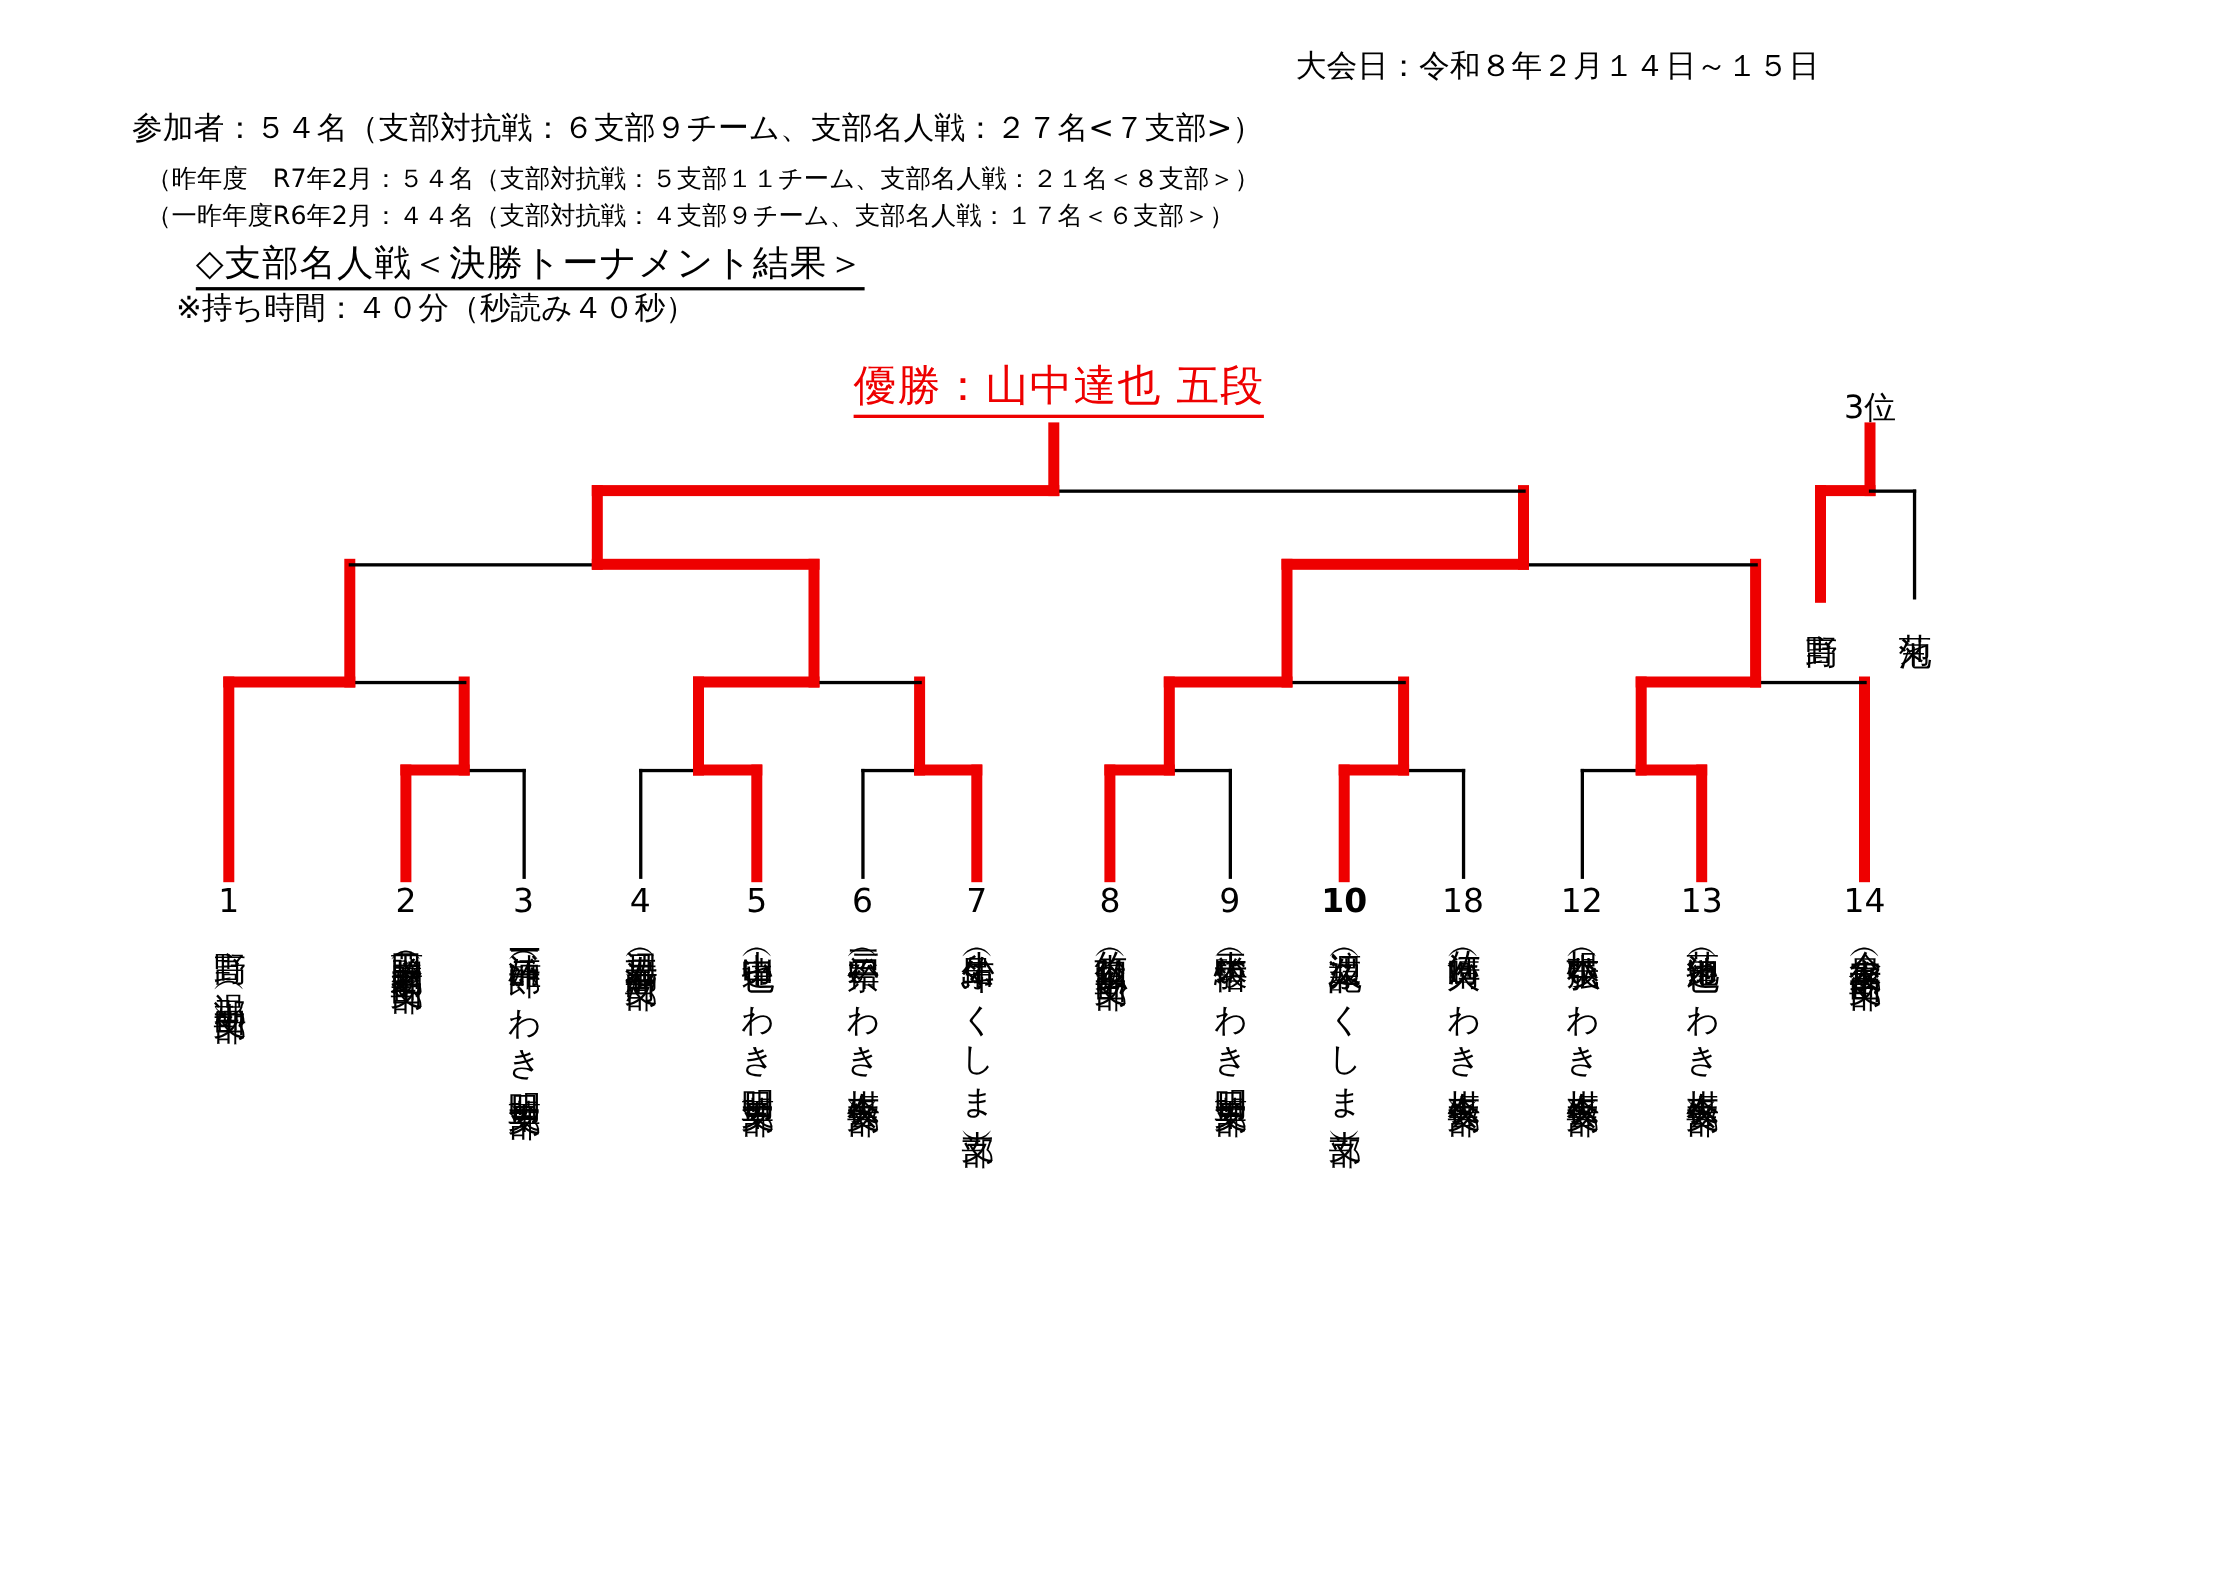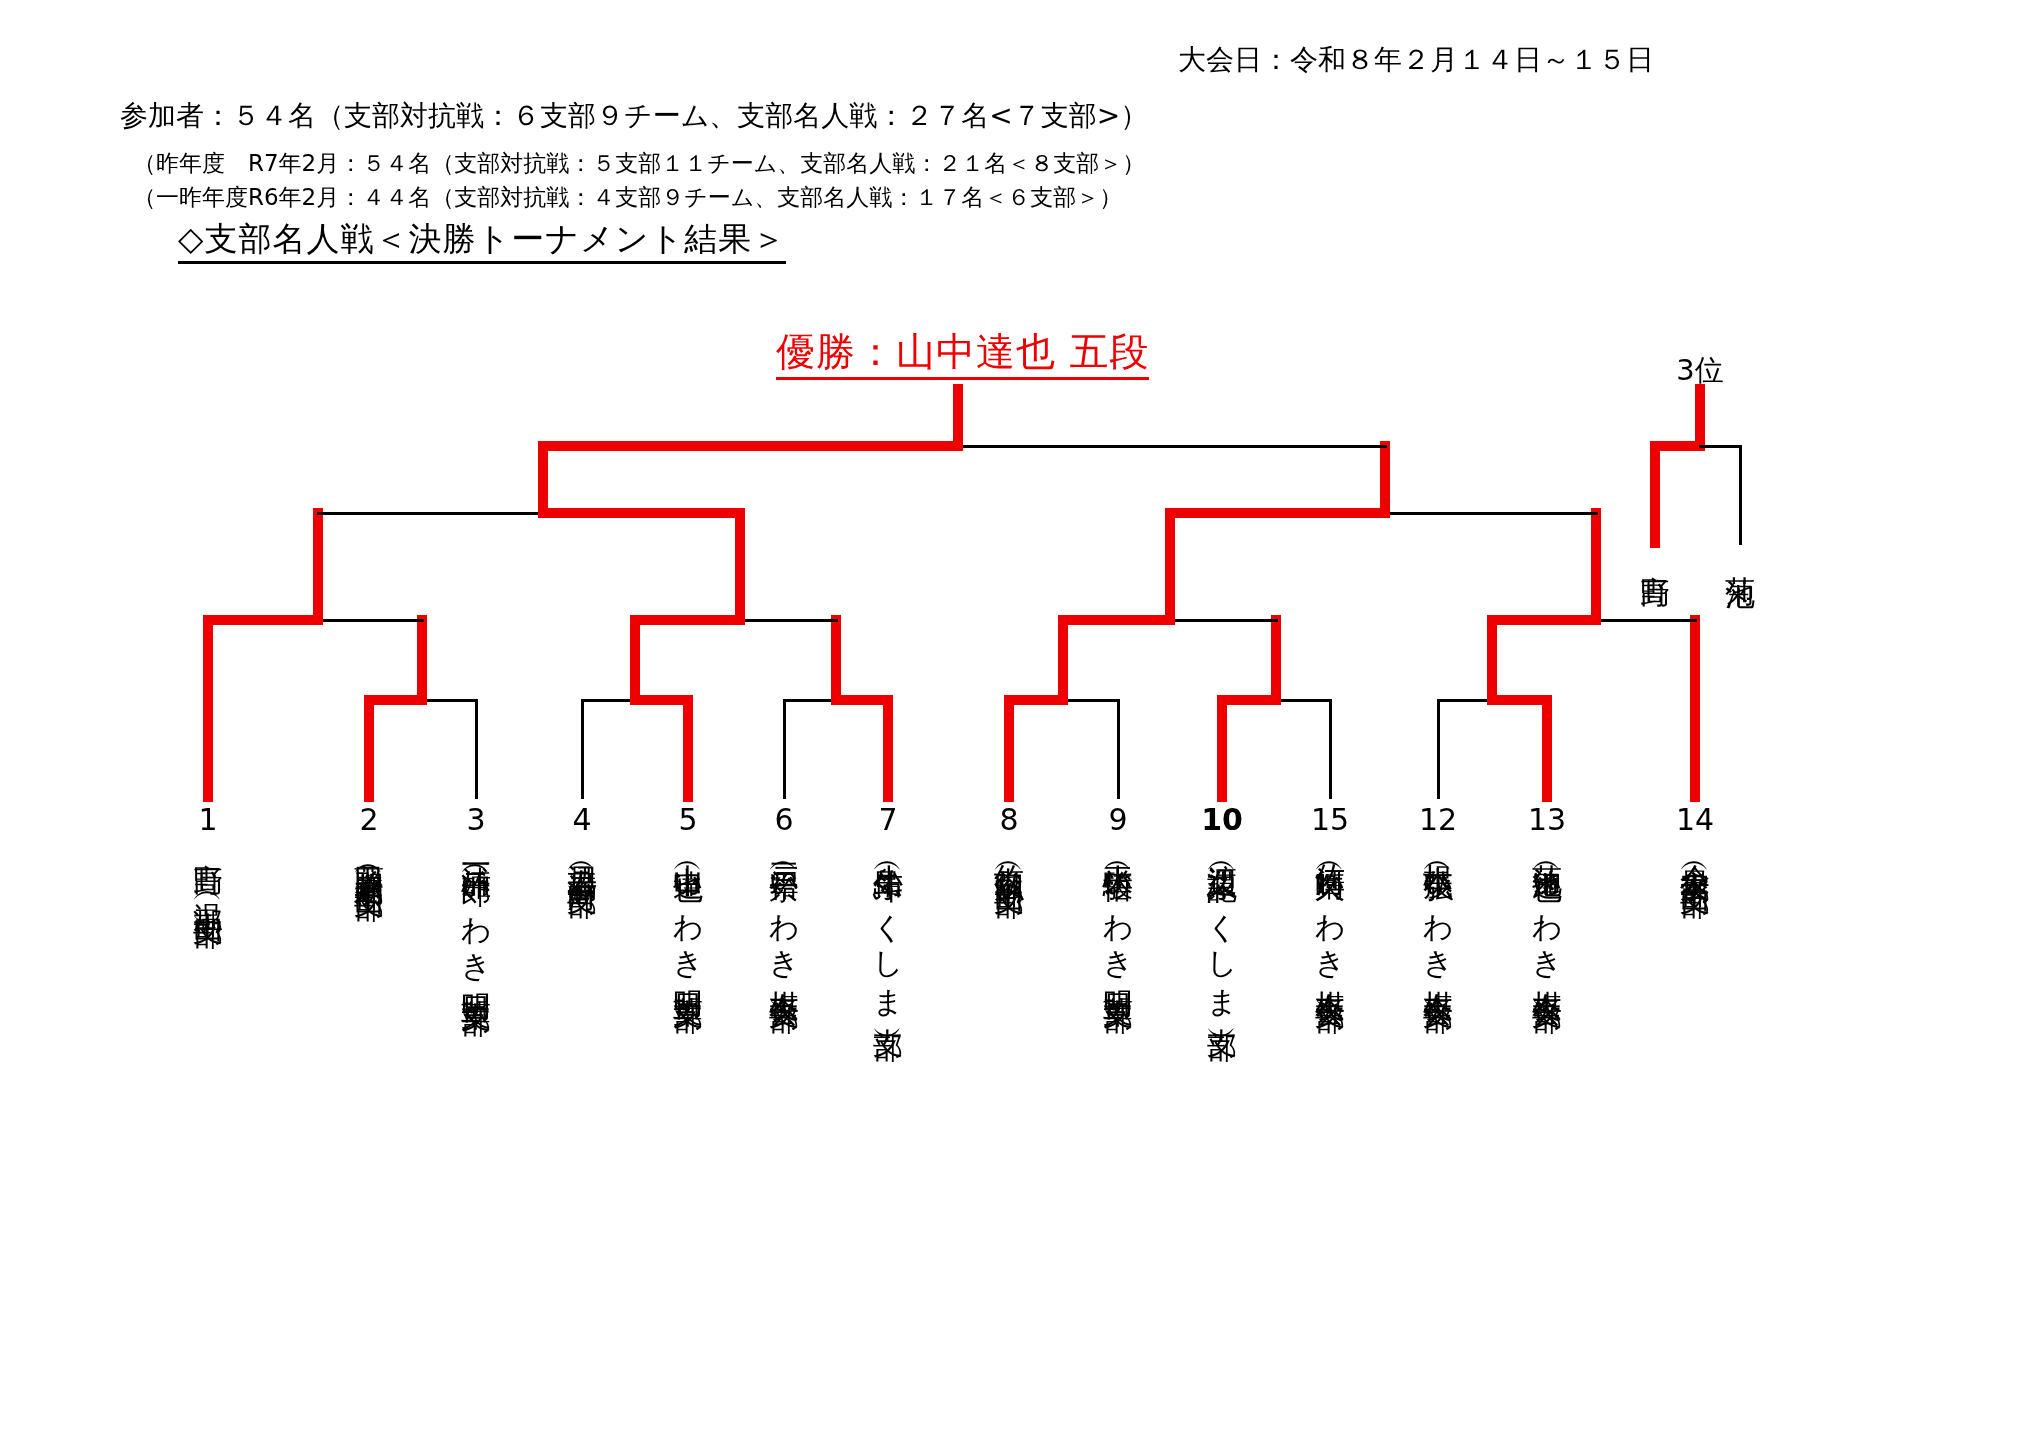--- a/index.html
+++ b/index.html
@@ -24,20 +24,21 @@
 <div id="page">
 
 
   <div class="txt meta" style="left:1178px;top:44px;">大会日：令和８年２月１４日～１５日</div>
 
   <div class="txt meta" style="left:120px;top:100px;">参加者：５４名（支部対抗戦：６支部９チーム、支部名人戦：２７名&lt;７支部&gt;）</div>
   <div class="txt small" style="left:133px;top:150px;">（昨年度　R7年2月：５４名（支部対抗戦：５支部１１チーム、支部名人戦：２１名＜８支部＞）</div>
   <div class="txt small" style="left:133px;top:184px;">（一昨年度R6年2月：４４名（支部対抗戦：４支部９チーム、支部名人戦：１７名＜６支部＞）</div>
 
   <div class="txt heading" style="left:178px;top:220px;">◇支部名人戦＜決勝トーナメント結果＞</div>
+  <div class="txt note" style="left:160px;top:264px;">※持ち時間：４０分（秒読み４０秒）</div>
 
   <div class="txt champ" id="champ" style="left: 776px; top: 330px; color: rgb(238, 0, 0); border-bottom-color: rgb(238, 0, 0);">優勝：山中達也 五段</div>
 
   <div class="txt third-label" style="left:1700px;top:354px;">3位</div>
   <div class="vname" style="left:1655px;top:552px;">高野</div>
   <div class="vname" style="left:1740px;top:552px;">菊池</div>
 
   <div id="bracket-layer">
       <div class="seg" style="background: rgb(238, 0, 0); left: 203px; top: 615px; width: 10px; height: 187px;"></div>
       <div class="seg" style="background: rgb(238, 0, 0); left: 364px; top: 695px; width: 10px; height: 107px;"></div>
@@ -112,21 +113,21 @@
       <div class="pnum" style="left: 784px; top: 802px;">6</div>
       <div class="vname" style="left: 784px; top: 840px;">三戸裕崇（いわき棋友会支部）</div>
       <div class="pnum" style="left: 888px; top: 802px;">7</div>
       <div class="vname" style="left: 888px; top: 840px;">小島佑斗（ふくしま支部）</div>
       <div class="pnum" style="left: 1009px; top: 802px;">8</div>
       <div class="vname" style="left: 1009px; top: 840px;">竹内俊弘（郡山支部）</div>
       <div class="pnum" style="left: 1118px; top: 802px;">9</div>
       <div class="vname" style="left: 1118px; top: 840px;">大平駿悟（いわき明日葉支部）</div>
       <div class="pnum" style="left: 1222px; top: 802px; font-weight: bold;">10</div>
       <div class="vname" style="left: 1222px; top: 840px;">渡辺久記（ふくしま支部）</div>
-      <div class="pnum" style="left: 1330px; top: 802px;">15</div>
+      <div class="pnum" style="left: 1330px; top: 802px;">18</div>
       <div class="vname" style="left: 1330px; top: 840px;">佐河晴久（いわき棋友会支部）</div>
       <div class="pnum" style="left: 1438px; top: 802px;">12</div>
       <div class="vname" style="left: 1438px; top: 840px;">根本茂弘（いわき棋友会支部）</div>
       <div class="pnum" style="left: 1547px; top: 802px;">13</div>
       <div class="vname" style="left: 1547px; top: 840px;">菊池達也（いわき棋友会支部）</div>
       <div class="pnum" style="left: 1695px; top: 802px;">14</div>
       <div class="vname" style="left: 1695px; top: 840px;">今泉安俊（郡山支部）</div>
     </div>
 
 </div>

